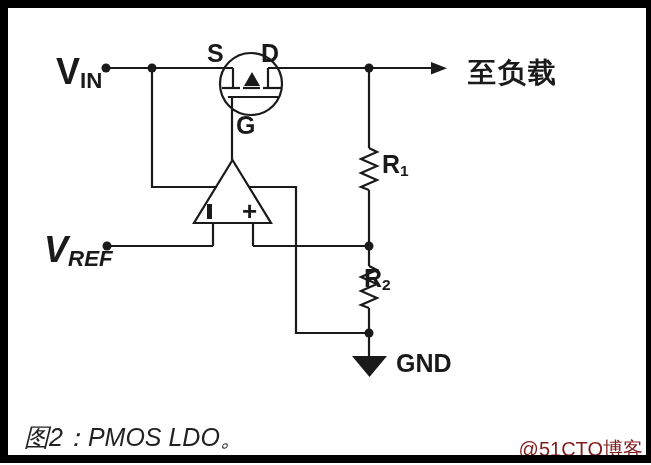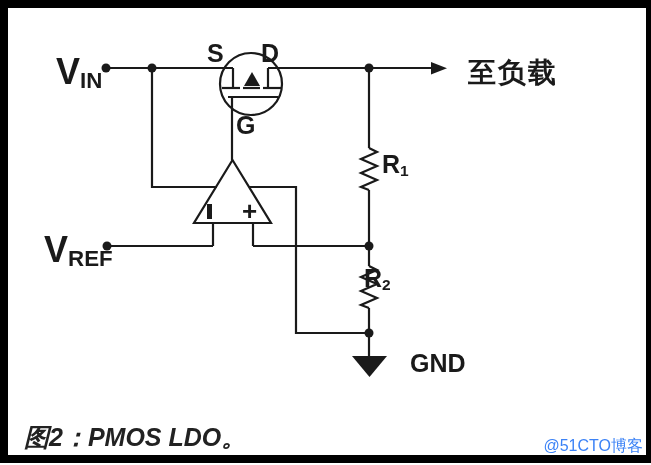--- a/index.html
+++ b/index.html
@@ -18,22 +18,22 @@
   .f27{font-size:36px;}
   .f25{font-size:25px;}
   .sub{font-size:0.62em;vertical-align:-0.18em;letter-spacing:0;}
   #formula{position:absolute;left:333px;top:22px;font-size:28px;font-weight:bold;
            letter-spacing:0.3px;white-space:nowrap;}
   #to-load{position:absolute;left:454px;top:54px;font-size:28px;font-weight:bold;
            letter-spacing:2px;white-space:nowrap;margin-left:14px;}
   #opamp-minus{position:absolute;left:207px;top:204px;width:5px;height:15px;background:#1a1a1a;}
   #opamp-plus{position:absolute;left:242px;top:196px;font-size:26px;font-weight:bold;}
   #caption{position:absolute;left:24px;top:421px;font-size:25px;font-style:italic;
-           font-weight:bold;color:#222222;white-space:nowrap;}
-  #watermark{position:absolute;right:8px;top:436px;font-size:16px;color:#3b82f6;
+           font-weight:normal;color:#222222;white-space:nowrap;}
+  #watermark{position:absolute;right:8px;top:436px;font-size:20px;color:#7f1d1d;
              font-weight:normal;white-space:nowrap;}
 </style>
 </head>
 <body>
 
 <div id="stage">
 
   <svg id="circuit" width="651" height="465" viewBox="0 0 651 465">
     <g stroke="#1a1a1a" stroke-width="2.2" fill="none">
 
@@ -94,23 +94,23 @@
 
   <div class="lbl f25" style="left:207px;top:41px;">S</div>
   <div class="lbl f25" style="left:261px;top:41px;">D</div>
   <div class="lbl f25" style="left:236px;top:113px;">G</div>
 
   <div id="to-load">至负载</div>
 
   <div class="lbl f25" style="left:382px;top:152px;"><span>R</span><span class="sub">1</span></div>
   <div class="lbl f25" style="left:364px;top:266px;"><span>R</span><span class="sub">2</span></div>
 
-  <div class="lbl f27" style="left:44px;top:232px;"><span>V</span><span class="sub">REF</span></div>
+  <div class="lbl f27" style="left:44px;top:232px;font-style:italic;"><span>V</span><span class="sub">REF</span></div>
 
-  <div class="lbl f25" style="left:410px;top:351px;text-align:right;">GND</div>
+  <div class="lbl f25" style="left:396px;top:351px;text-align:right;">GND</div>
 
   <div id="opamp-minus"></div>
   <div id="opamp-plus">+</div>
 
   <div id="caption">图2：PMOS LDO。</div>
   <div id="watermark">@51CTO博客</div>
 
   <div id="frame"></div>
 </div>
 

